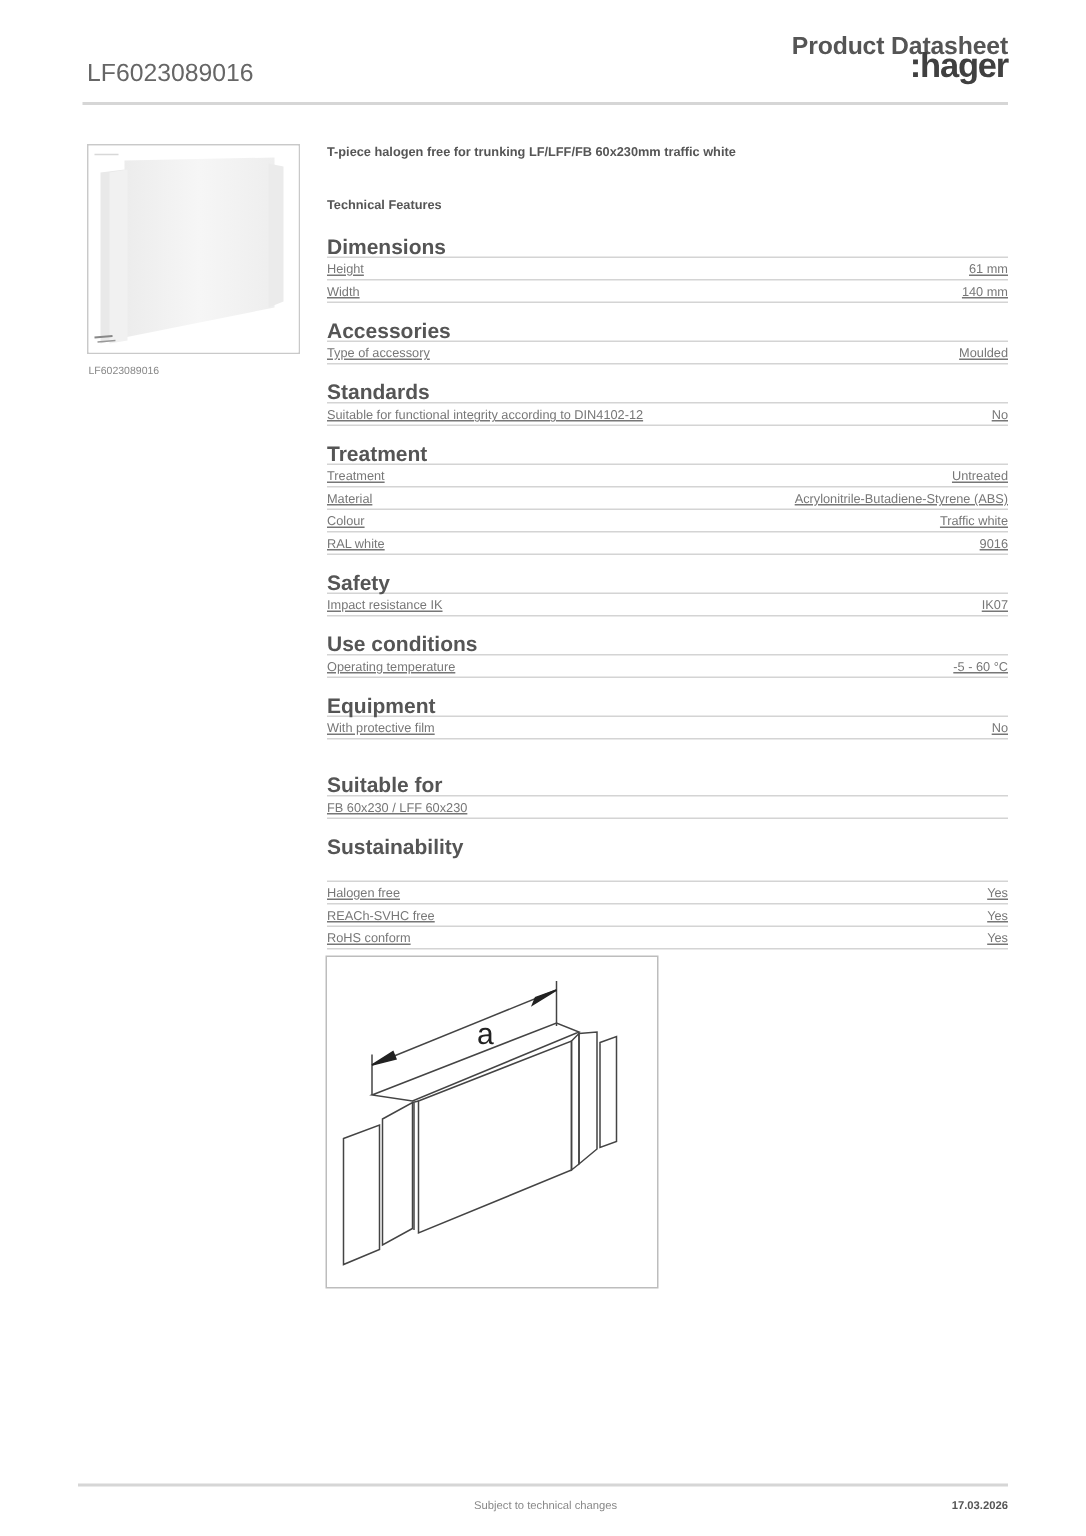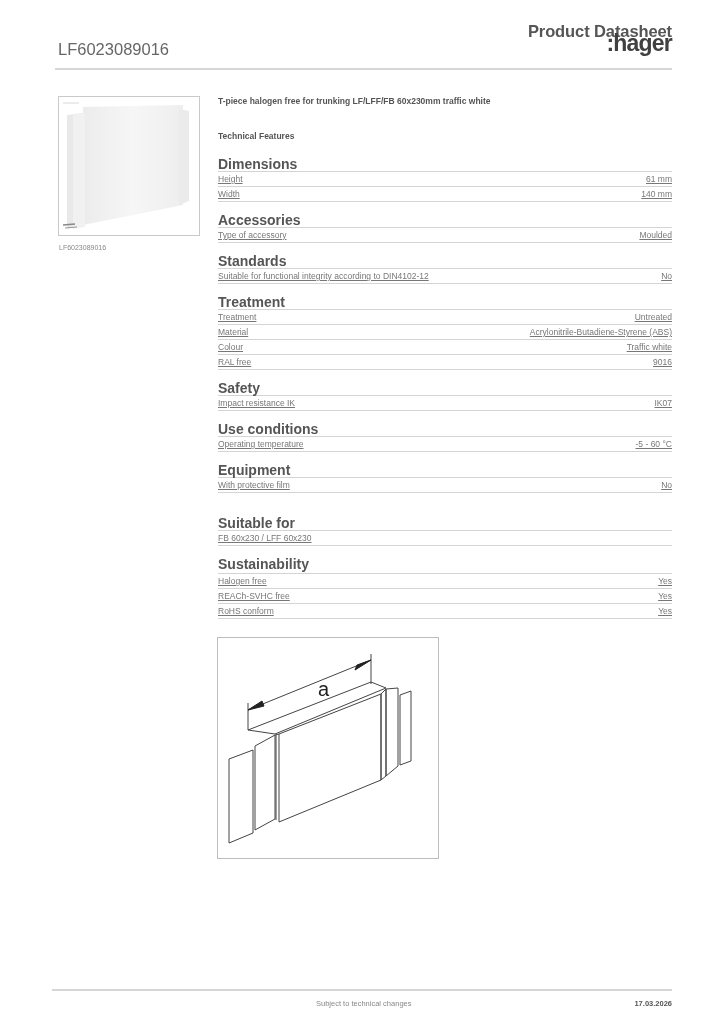--- a/index.html
+++ b/index.html
@@ -105,21 +105,21 @@
     </div>
     <div class="row">
       <span class="label">Material</span>
       <span class="value">Acrylonitrile-Butadiene-Styrene (ABS)</span>
     </div>
     <div class="row">
       <span class="label">Colour</span>
       <span class="value">Traffic white</span>
     </div>
     <div class="row">
-      <span class="label">RAL free</span>
+      <span class="label">RAL white</span>
       <span class="value">9016</span>
     </div>
   </div>
 
   <div class="section">
     <div class="section-title">Safety</div>
     <div class="row">
       <span class="label">Impact resistance IK</span>
       <span class="value">IK07</span>
     </div>
@@ -142,21 +142,21 @@
   </div>
 
   <div class="section gap-lg">
     <div class="section-title">Suitable for</div>
     <div class="row">
       <span class="label">FB 60x230 / LFF 60x230</span>
     </div>
   </div>
 
   <div class="section">
-    <div class="section-title" style="padding-bottom:3px;">Sustainability</div>
+    <div class="section-title" style="padding-bottom:17px;">Sustainability</div>
     <div class="row">
       <span class="label">Halogen free</span>
       <span class="value">Yes</span>
     </div>
     <div class="row">
       <span class="label">REACh-SVHC free</span>
       <span class="value">Yes</span>
     </div>
     <div class="row">
       <span class="label">RoHS conform</span>

